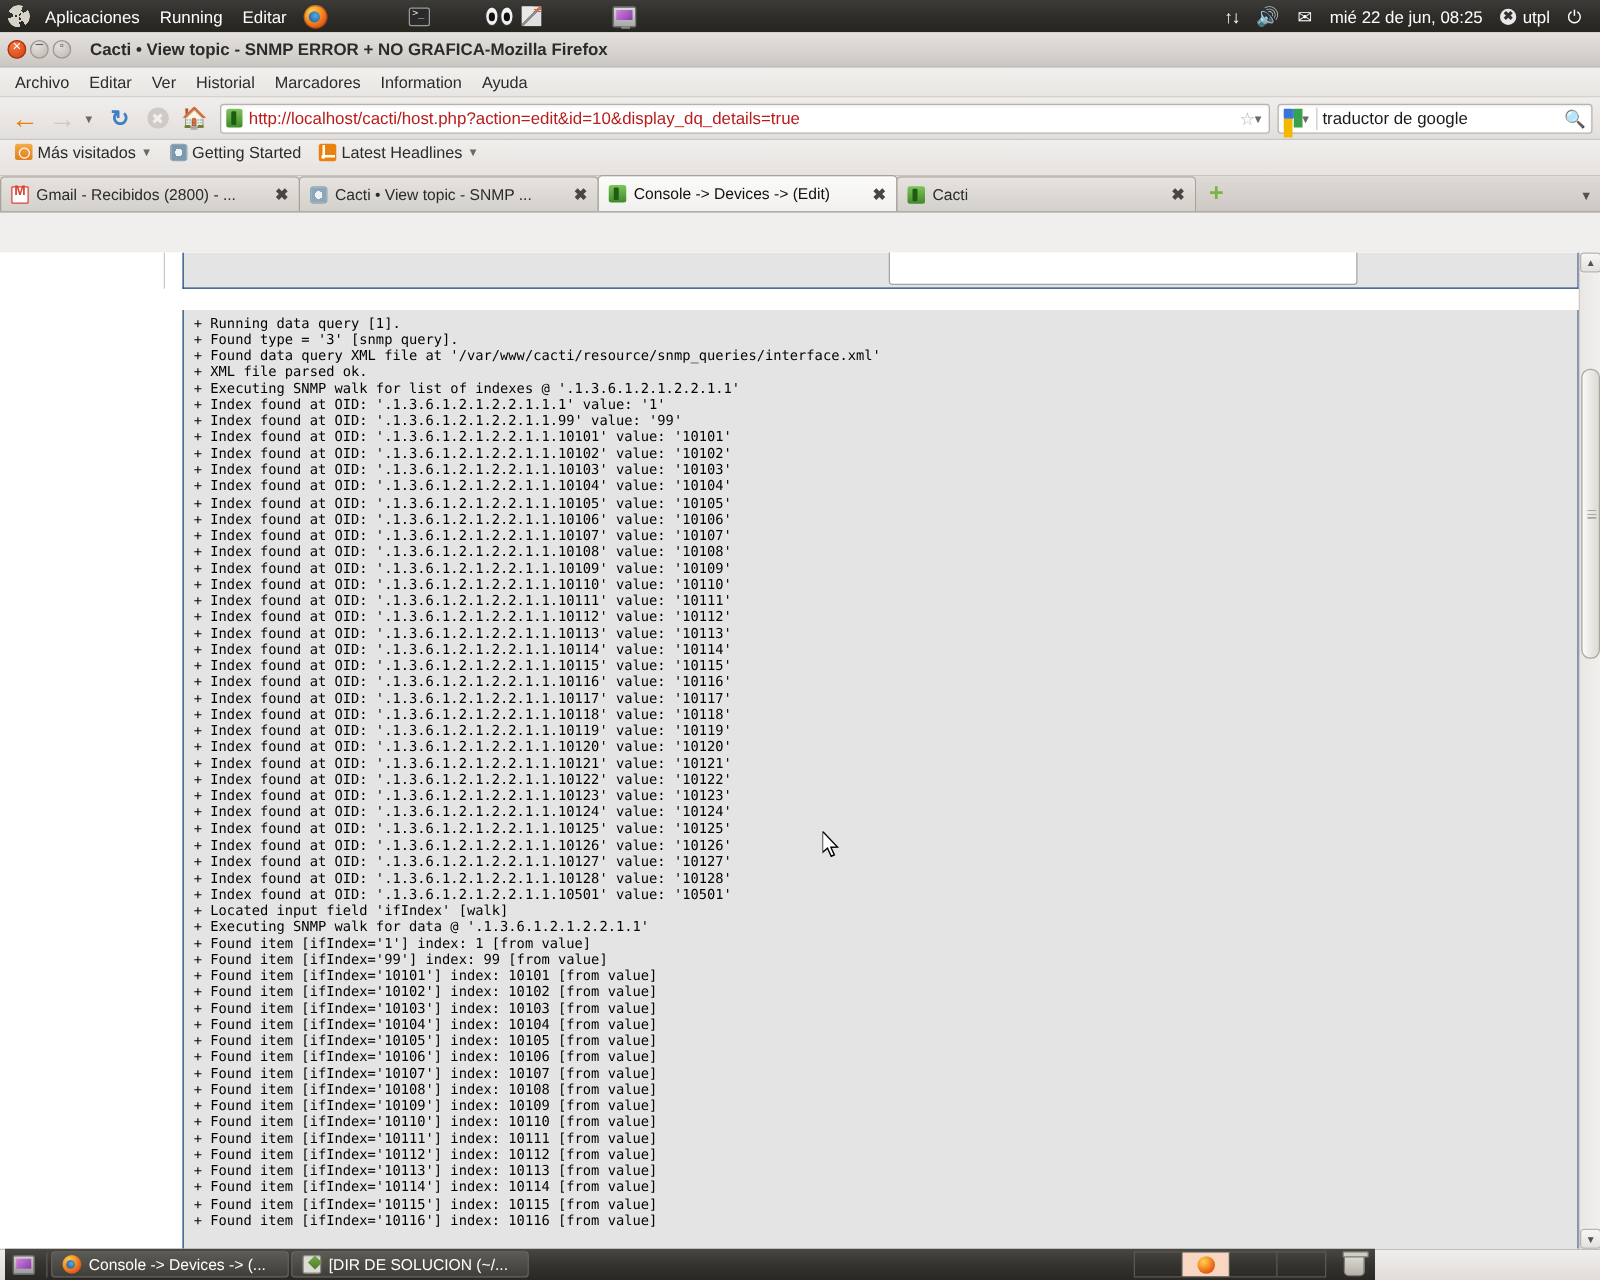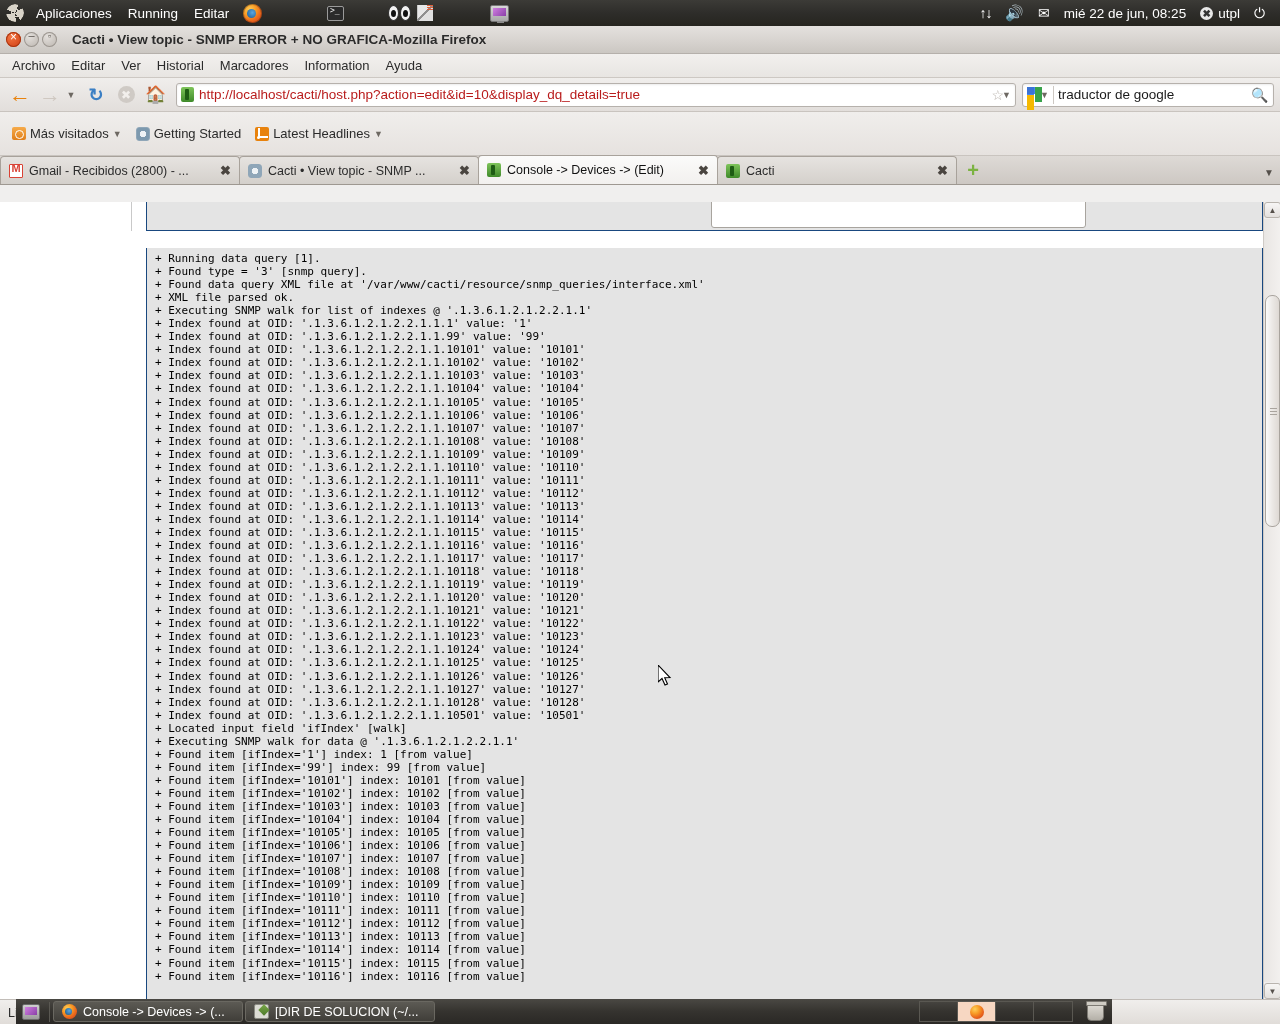--- a/index.html
+++ b/index.html
@@ -186,21 +186,21 @@
   .g-ico::after {
     content:""; position:absolute; right:0; top:0; width:7px; height:15px; background:#37a24a;
     box-shadow: -8px 8px 0 0 #f5b800;
   }
   .search-sep { width: 1px; height: 18px; background: #cdc8c3; margin: 0 4px; }
   .search-text { flex: 1; font-size: 13.5px; color: #1a1a1a; }
   .mag-ico { font-size: 14px; color: #5e87b0; }
 
   
   #bookmarkbar {
-    height: 44px; display: flex; align-items: center; gap: 2px;
+    height: 29px; display: flex; align-items: flex-start; gap: 2px;
     background: linear-gradient(to bottom, #f0eeec, #e6e2df);
     border-bottom: 1px solid #c9c4bf;
     padding: 0 6px; font-size: 13px; color: #2b2b2b;
   }
   .bm { display: flex; align-items: center; padding: 2px 6px; gap: 4px; }
   .bm-ico-folder {
     width: 14px; height: 13px; background: linear-gradient(to bottom, #f6ab4a, #e07f1a);
     border-radius: 2px; position: relative;
   }
   .bm-ico-folder::after {
@@ -353,21 +353,21 @@
   #statusbar {
     position: absolute; left: 0; top: 973px; width: 1280px; height: 26px;
     background: linear-gradient(to bottom, #f0eeec, #e0dcd8);
     border-top: 1px solid #c2bdb8;
     display: flex; align-items: center; padding-left: 8px;
     font-size: 12.5px; color: #2b2b2b;
   }
 
   
   #taskbar {
-    position: absolute; left: 16px; top: 999px; width: 1096px; height: 25px;
+    position: absolute; left: 4px; top: 999px; width: 1096px; height: 25px;
     background: linear-gradient(to bottom, #4a4843 0%, #35332f 50%, #2a2825 100%);
     display: flex; align-items: center; color: #ffffff; font-size: 12.5px;
   }
   .show-desktop {
     width: 26px; height: 22px; margin: 0 2px 0 2px;
     display: flex; align-items: center; justify-content: center;
   }
   .show-desktop .dsk {
     width: 18px; height: 16px; background: linear-gradient(to bottom, #cfcfcf, #9c9c9c);
     border: 1px solid #6a6a6a; border-radius: 2px; position: relative;

